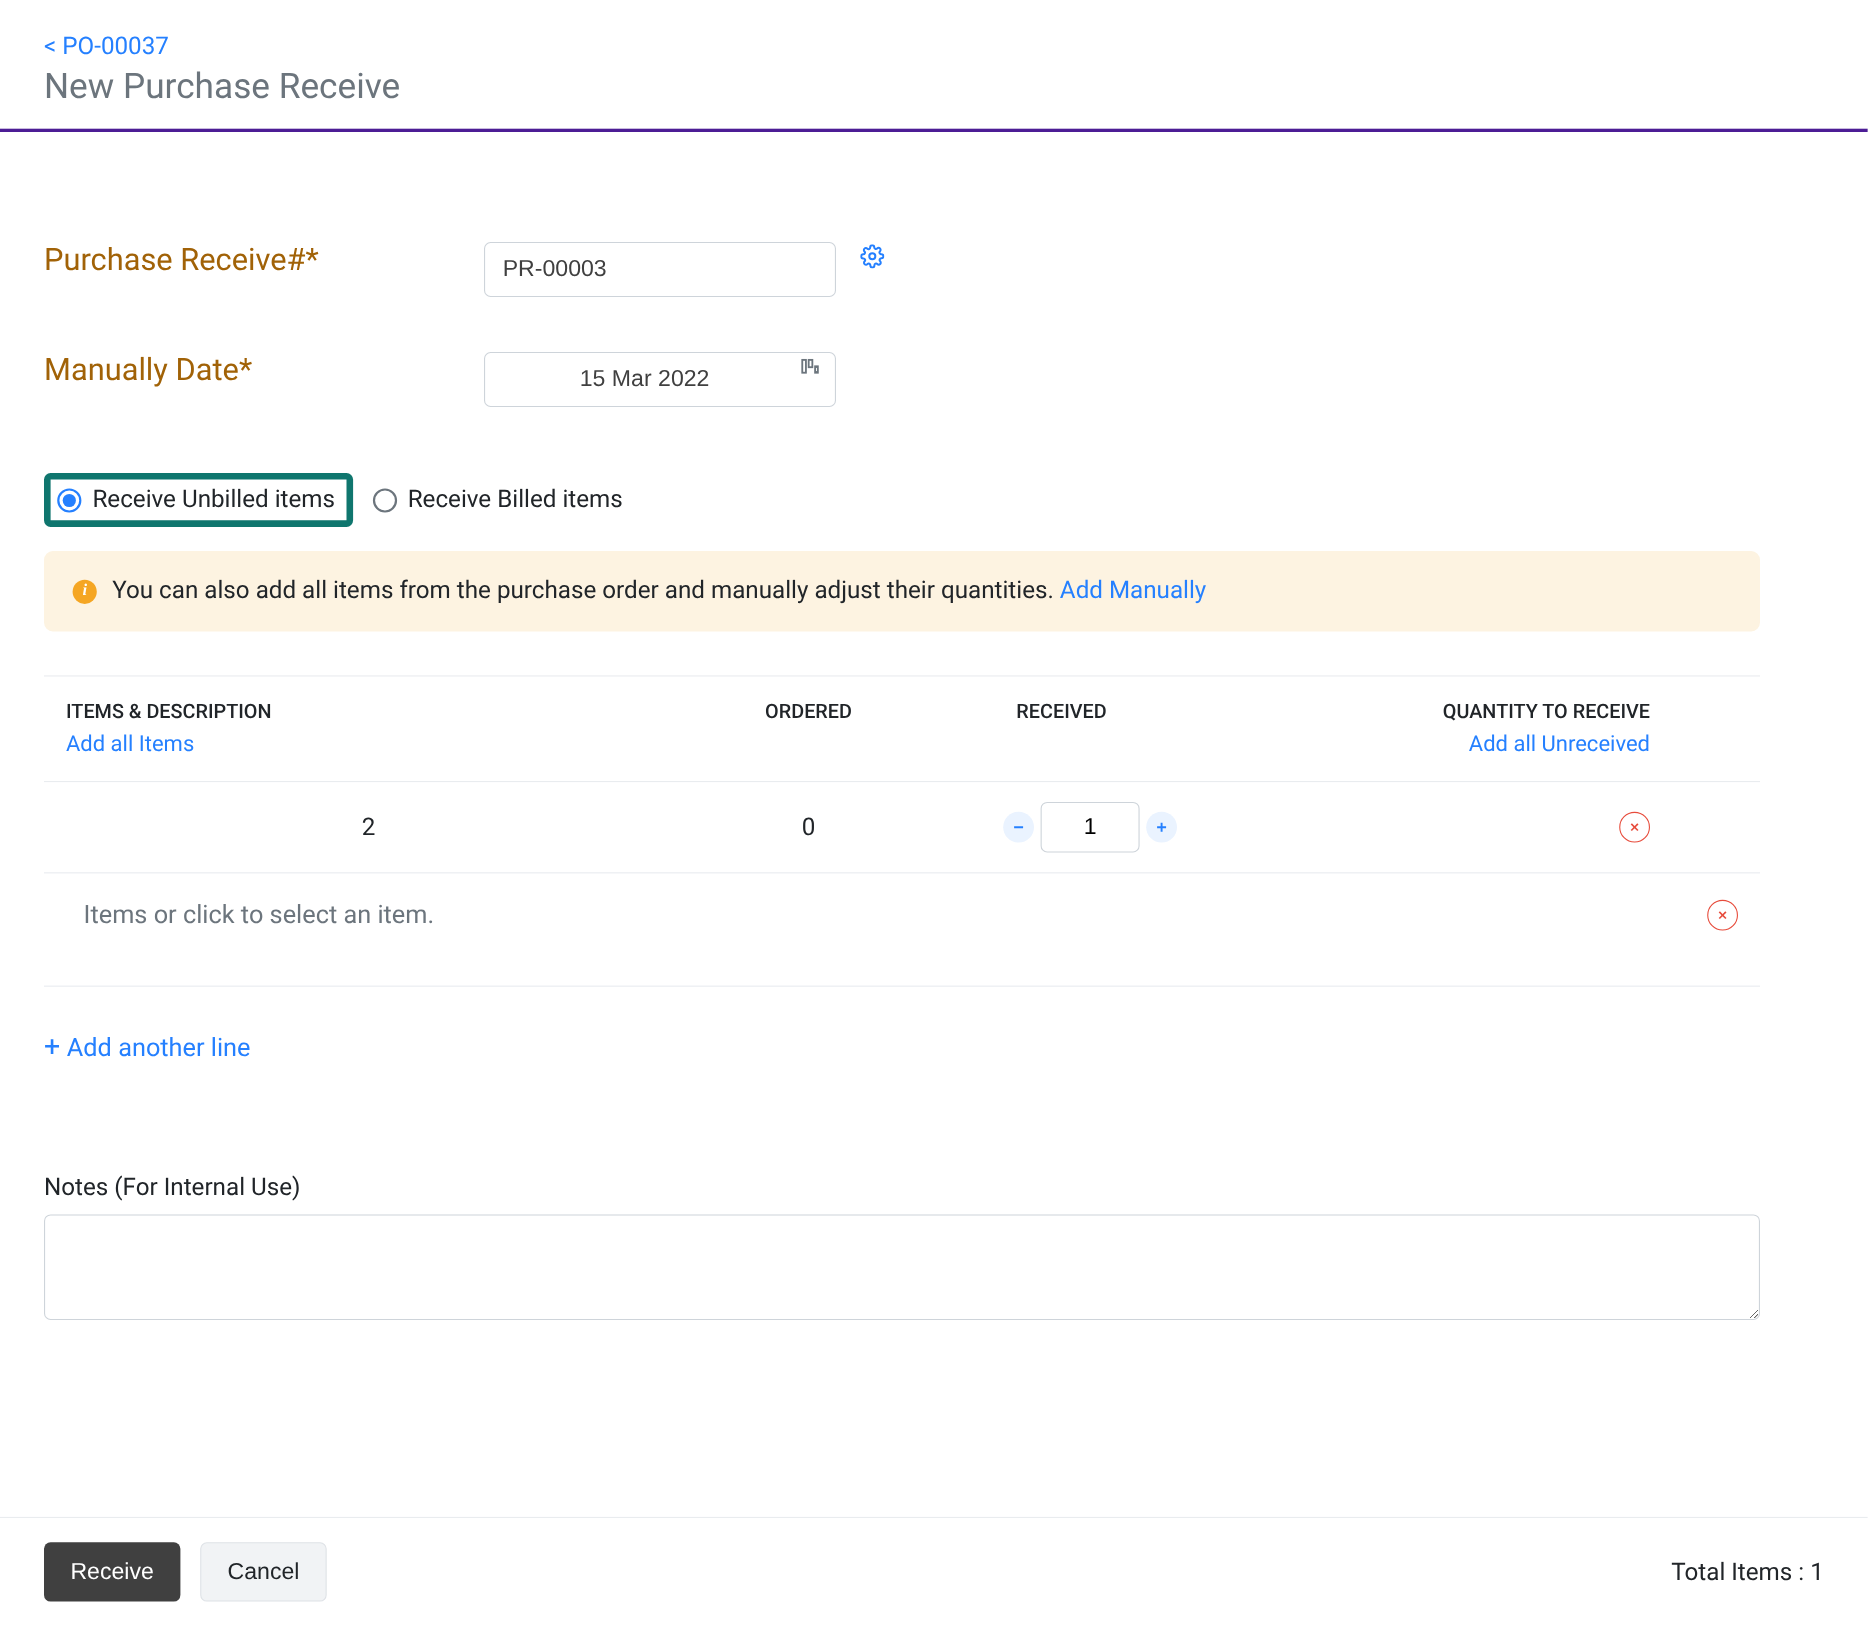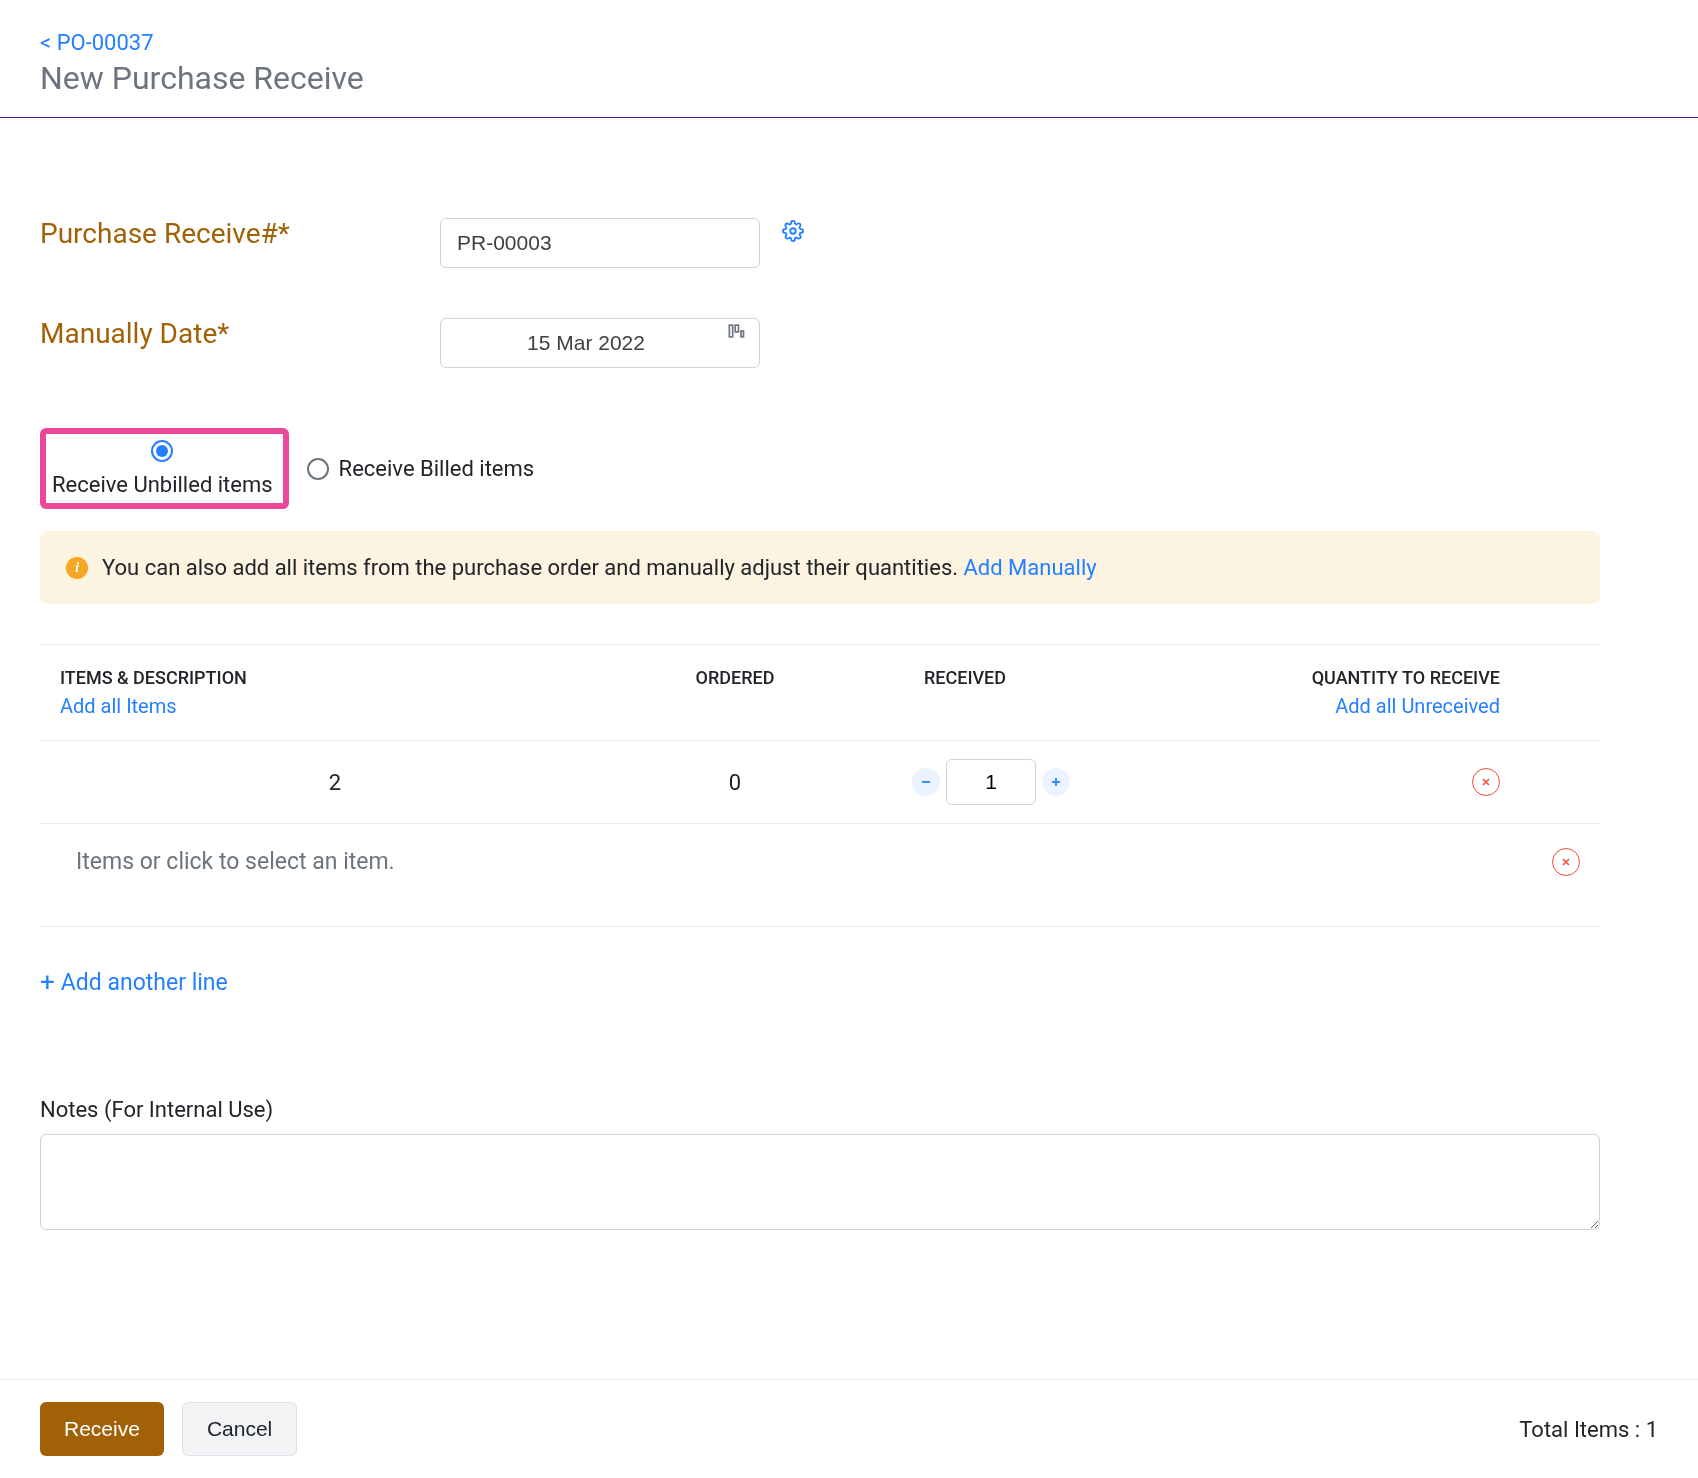--- a/index.html
+++ b/index.html
@@ -13,21 +13,21 @@
       color: #212529;
       background: #fff;
     }
     .page {
       width: 1698px;
       min-height: 1478px;
       position: relative;
     }
     .header {
       padding: 30px 40px 20px 40px;
-      border-bottom: 1px solid #4c1d95;
+      border-bottom: 3px solid #4c1d95;
     }
     .back-link {
       color: #2580ff;
       font-size: 22px;
       cursor: pointer;
     }
     .page-title {
       color: #6c757d;
       font-size: 32px;
       font-weight: 400;
@@ -83,24 +83,23 @@
       margin-bottom: 22px;
     }
     .radio-option {
       display: flex;
       align-items: center;
       gap: 10px;
       font-size: 22px;
       cursor: pointer;
     }
     .radio-option.highlighted {
-      border: 6px solid #ec4899;
+      border: 6px solid #0f766e;
       border-radius: 6px;
       padding: 6px 10px 6px 6px;
-      flex-direction: column;
     }
     .radio-circle {
       width: 22px;
       height: 22px;
       border: 2px solid #6c757d;
       border-radius: 50%;
       display: flex;
       align-items: center;
       justify-content: center;
     }
@@ -280,21 +279,21 @@
       gap: 18px;
     }
     .btn {
       padding: 14px 24px;
       border-radius: 6px;
       font-size: 21px;
       cursor: pointer;
       border: none;
     }
     .btn-primary {
-      background: #a16207;
+      background: #404040;
       color: #fff;
     }
     .btn-secondary {
       background: #f1f3f5;
       color: #212529;
       border: 1px solid #dee2e6;
     }
     .total-items {
       font-size: 22px;
       color: #212529;

